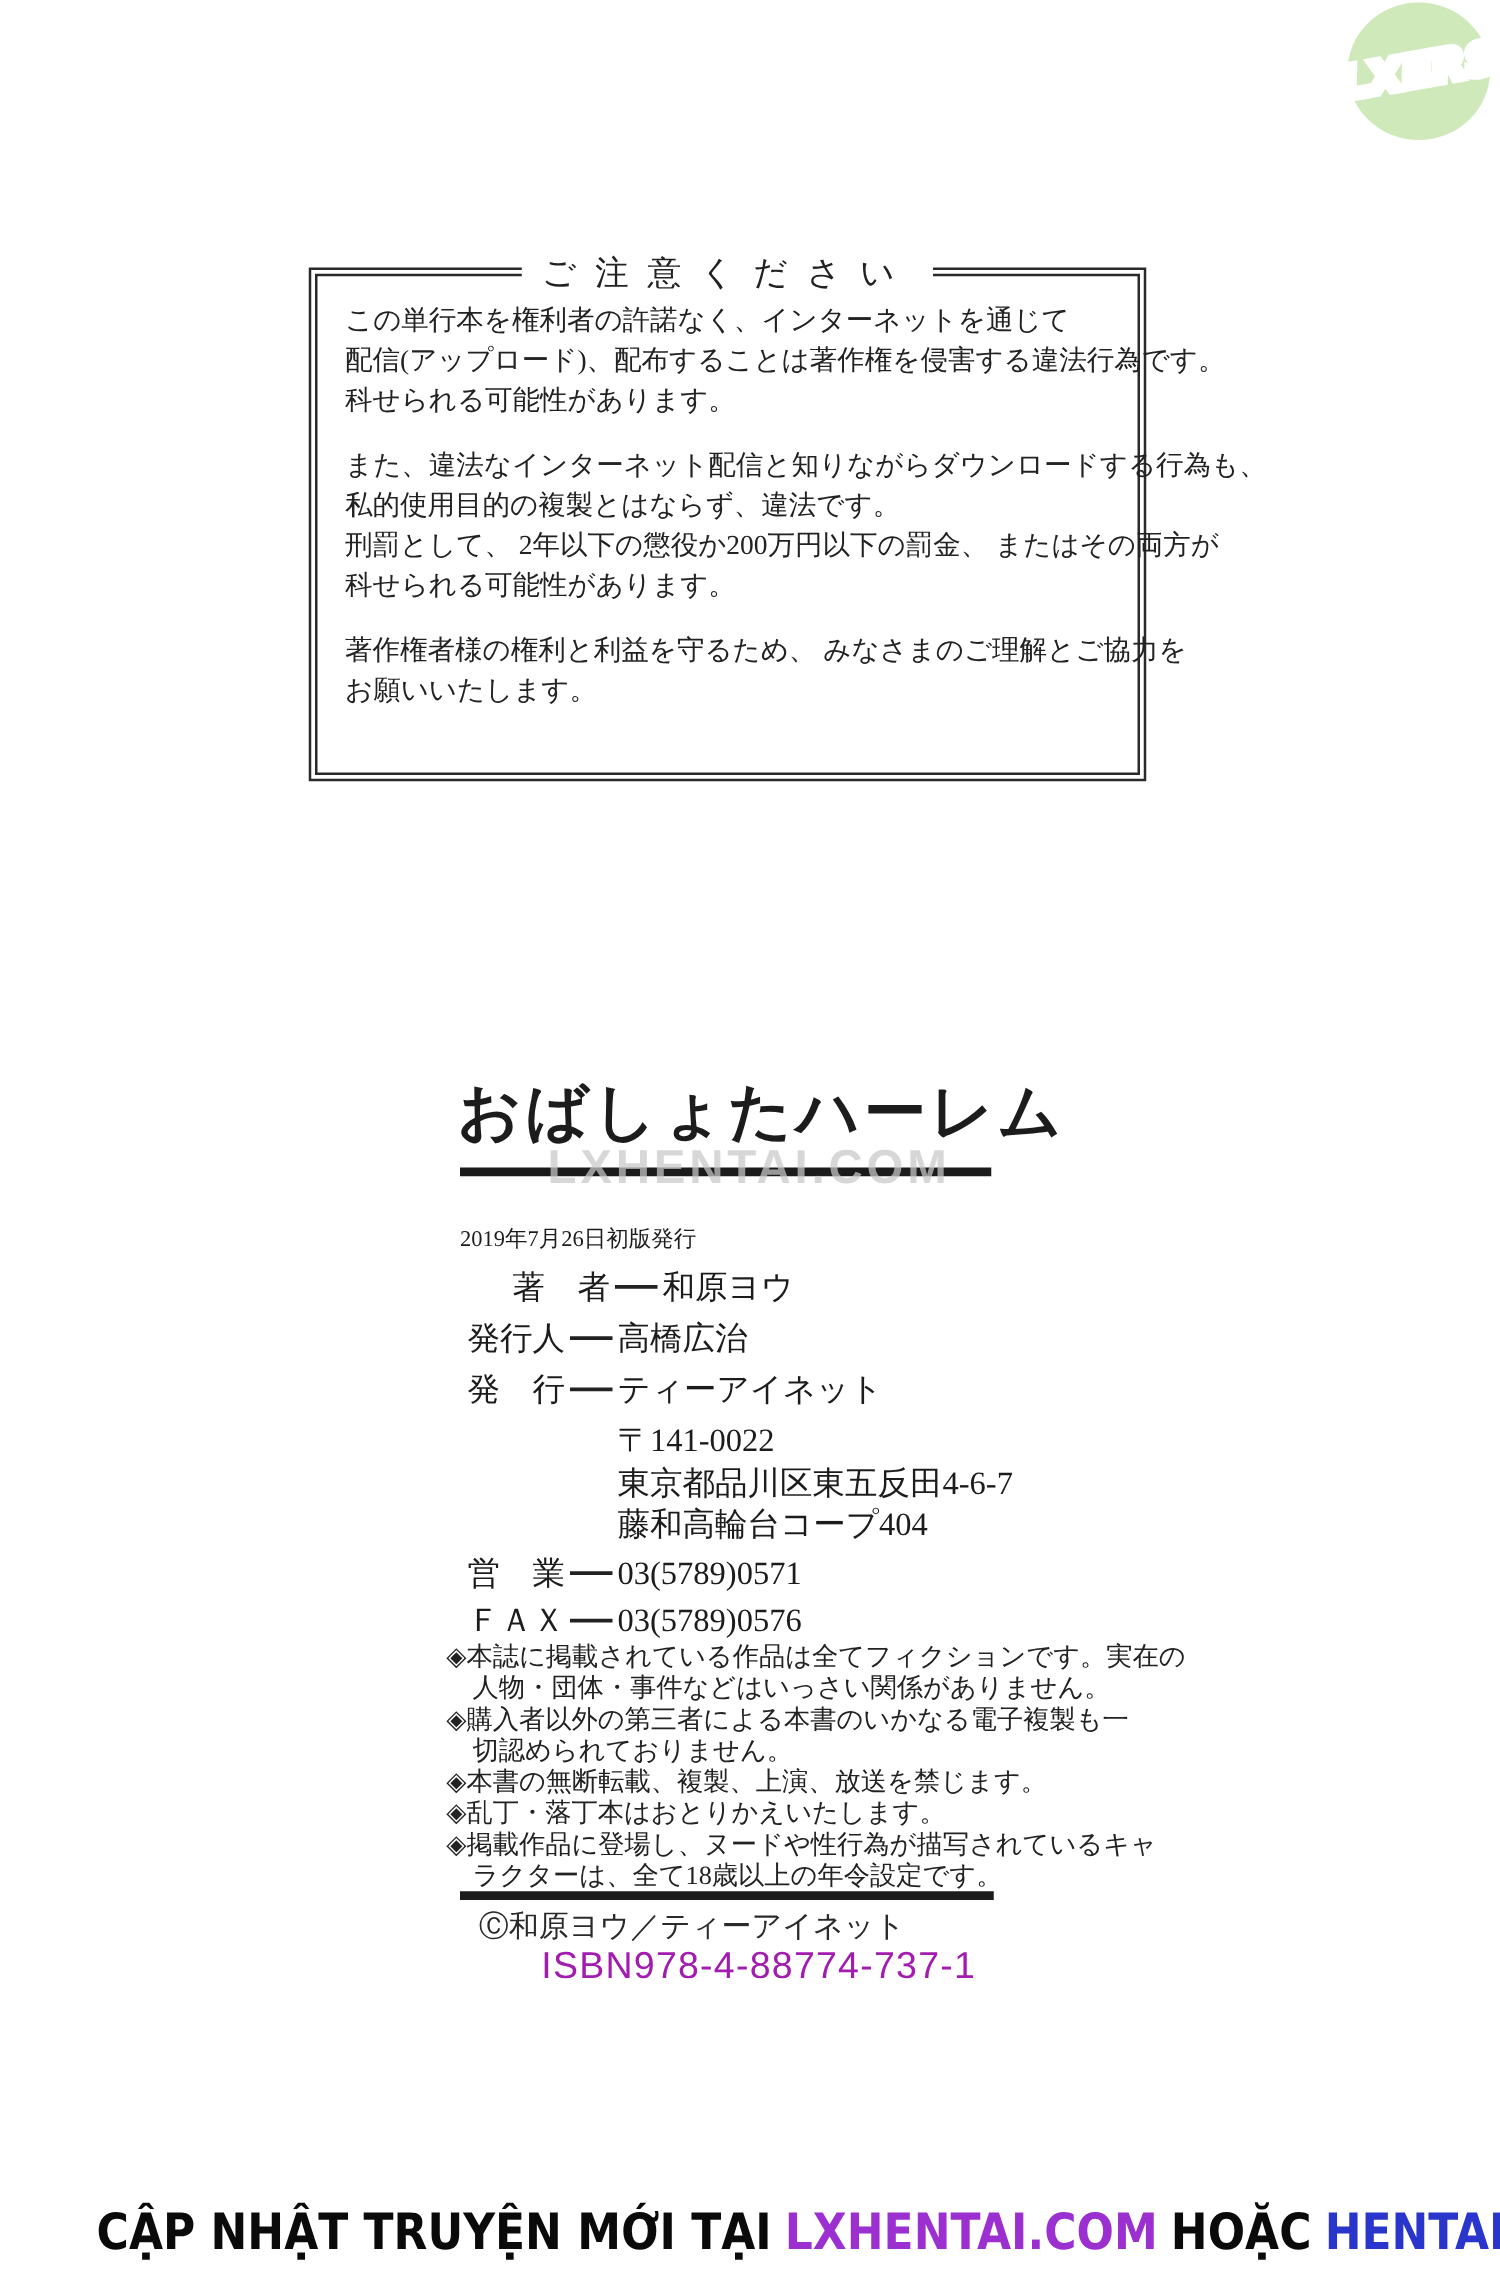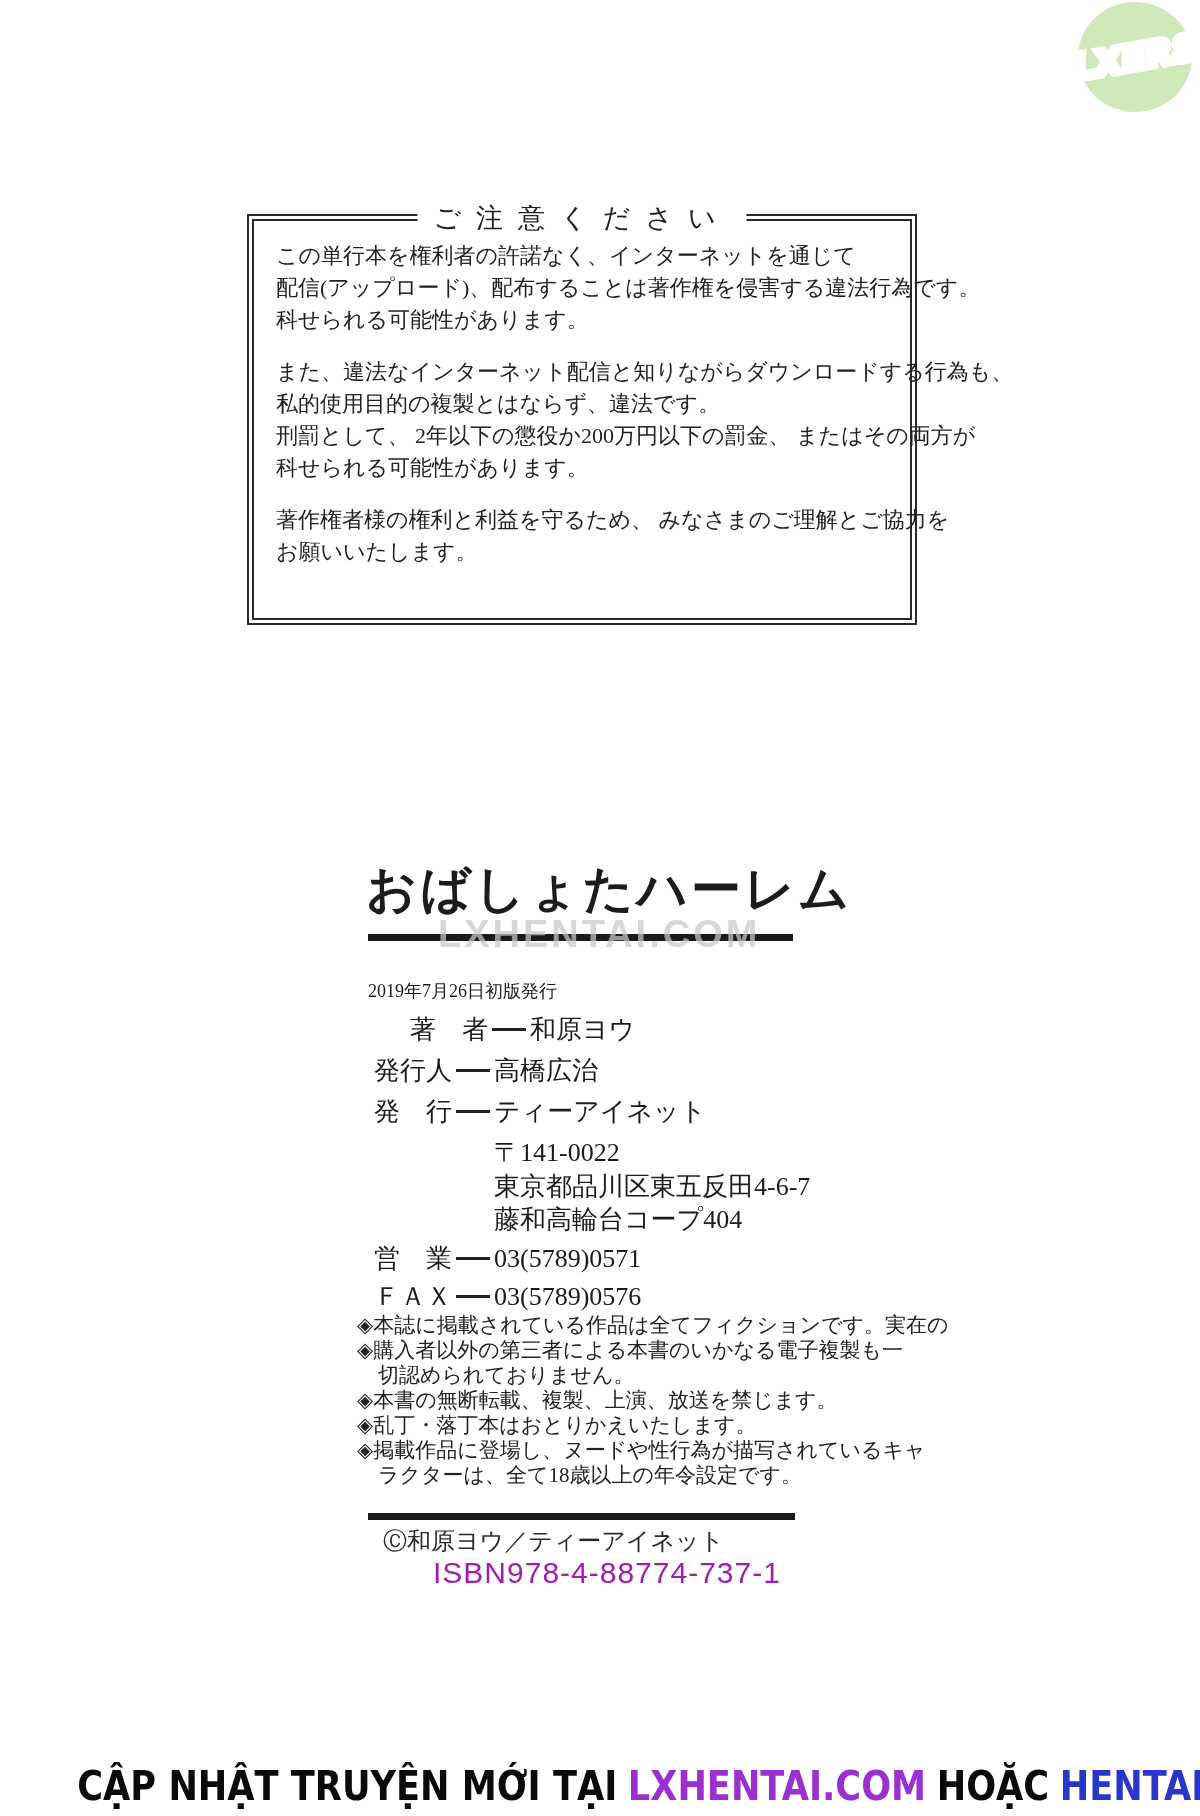--- a/index.html
+++ b/index.html
@@ -179,20 +179,21 @@
     </div>
     <div class="pub-row r5">
       <span class="row-label">ＦＡＸ</span>
       <span class="dash"></span>
       <span class="row-value">03(5789)0576</span>
     </div>
   </div>
 
   <div class="notes">
     <div class="note-line">◈本誌に掲載されている作品は全てフィクションです。実在の</div>
+    <div class="note-line note-indent">人物・団体・事件などはいっさい関係がありません。</div>
     <div class="note-line">◈購入者以外の第三者による本書のいかなる電子複製も一</div>
     <div class="note-line note-indent">切認められておりません。</div>
     <div class="note-line">◈本書の無断転載、複製、上演、放送を禁じます。</div>
     <div class="note-line">◈乱丁・落丁本はおとりかえいたします。</div>
     <div class="note-line">◈掲載作品に登場し、ヌードや性行為が描写されているキャ</div>
     <div class="note-line note-indent">ラクターは、全て18歳以上の年令設定です。</div>
   </div>
 
   <div class="bottom-rule"></div>
   <div class="copyright">Ⓒ和原ヨウ／ティーアイネット</div>

